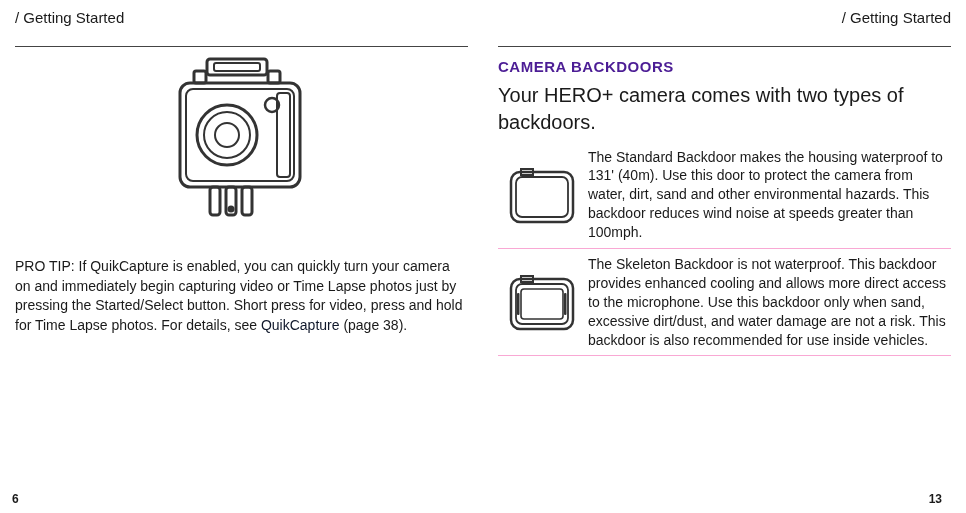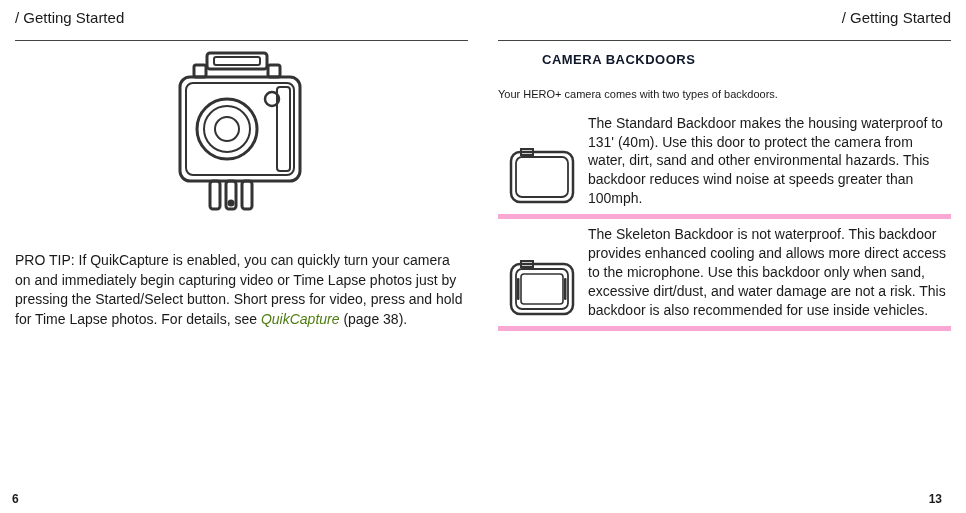--- a/index.html
+++ b/index.html
@@ -11,66 +11,65 @@
     height: 513px;
     background: #fff;
     position: relative;
     line-height: 1.35;
   }
   .spread { display: flex; width: 100%; height: 100%; }
   .page { width: 50%; height: 100%; position: relative; padding: 8px 15px 0 15px; }
   .page.left { border-right: 0; }
   .header {
     border-bottom: 1px solid #444;
-    padding-bottom: 12px;
+    padding-bottom: 18px;
     margin-bottom: 10px;
     font-size: 15px;
     font-weight: 500;
   }
   .header.right { text-align: right; }
   .camera-figure {
     display: flex;
     justify-content: center;
     margin: 10px 0 30px 0;
   }
   .camera-figure svg { display: block; }
   .tip {
     font-size: 14px;
     line-height: 1.4;
   }
   .bold { font-weight: 400; }
-  .link { color: #4d7c0f; font-style: italic; }
+  .link { color: #0f172a; }
   .page-num {
     position: absolute;
     bottom: 6px;
     font-size: 12px;
     font-weight: 700;
   }
   .page.left .page-num { left: 12px; }
   .page.right .page-num { right: 24px; }
 
   .section-heading {
-    color: #0f172a;
+    color: #4c1d95;
     font-weight: 700;
-    font-size: 13px;
+    font-size: 15px;
     letter-spacing: 0.5px;
     margin-top: 4px;
-    margin-left: 44px;
   }
   .section-sub {
-    font-size: 11px;
-    margin-top: 18px;
+    font-size: 20px;
+    margin-top: 4px;
     margin-bottom: 6px;
   }
 
   .backdoor-row {
     display: flex;
-    align-items: flex-end;
+    align-items: center;
     padding: 6px 0;
-    border-bottom: 5px solid #f9a8d4;
+    border-bottom: 1px solid #f9a8d4;
   }
   .backdoor-row:first-of-type { border-top: 1px solid #bbb; }
   .backdoor-icon {
     width: 90px;
     flex-shrink: 0;
     display: flex;
     justify-content: center;
     padding-top: 4px;
   }
   .backdoor-text {

